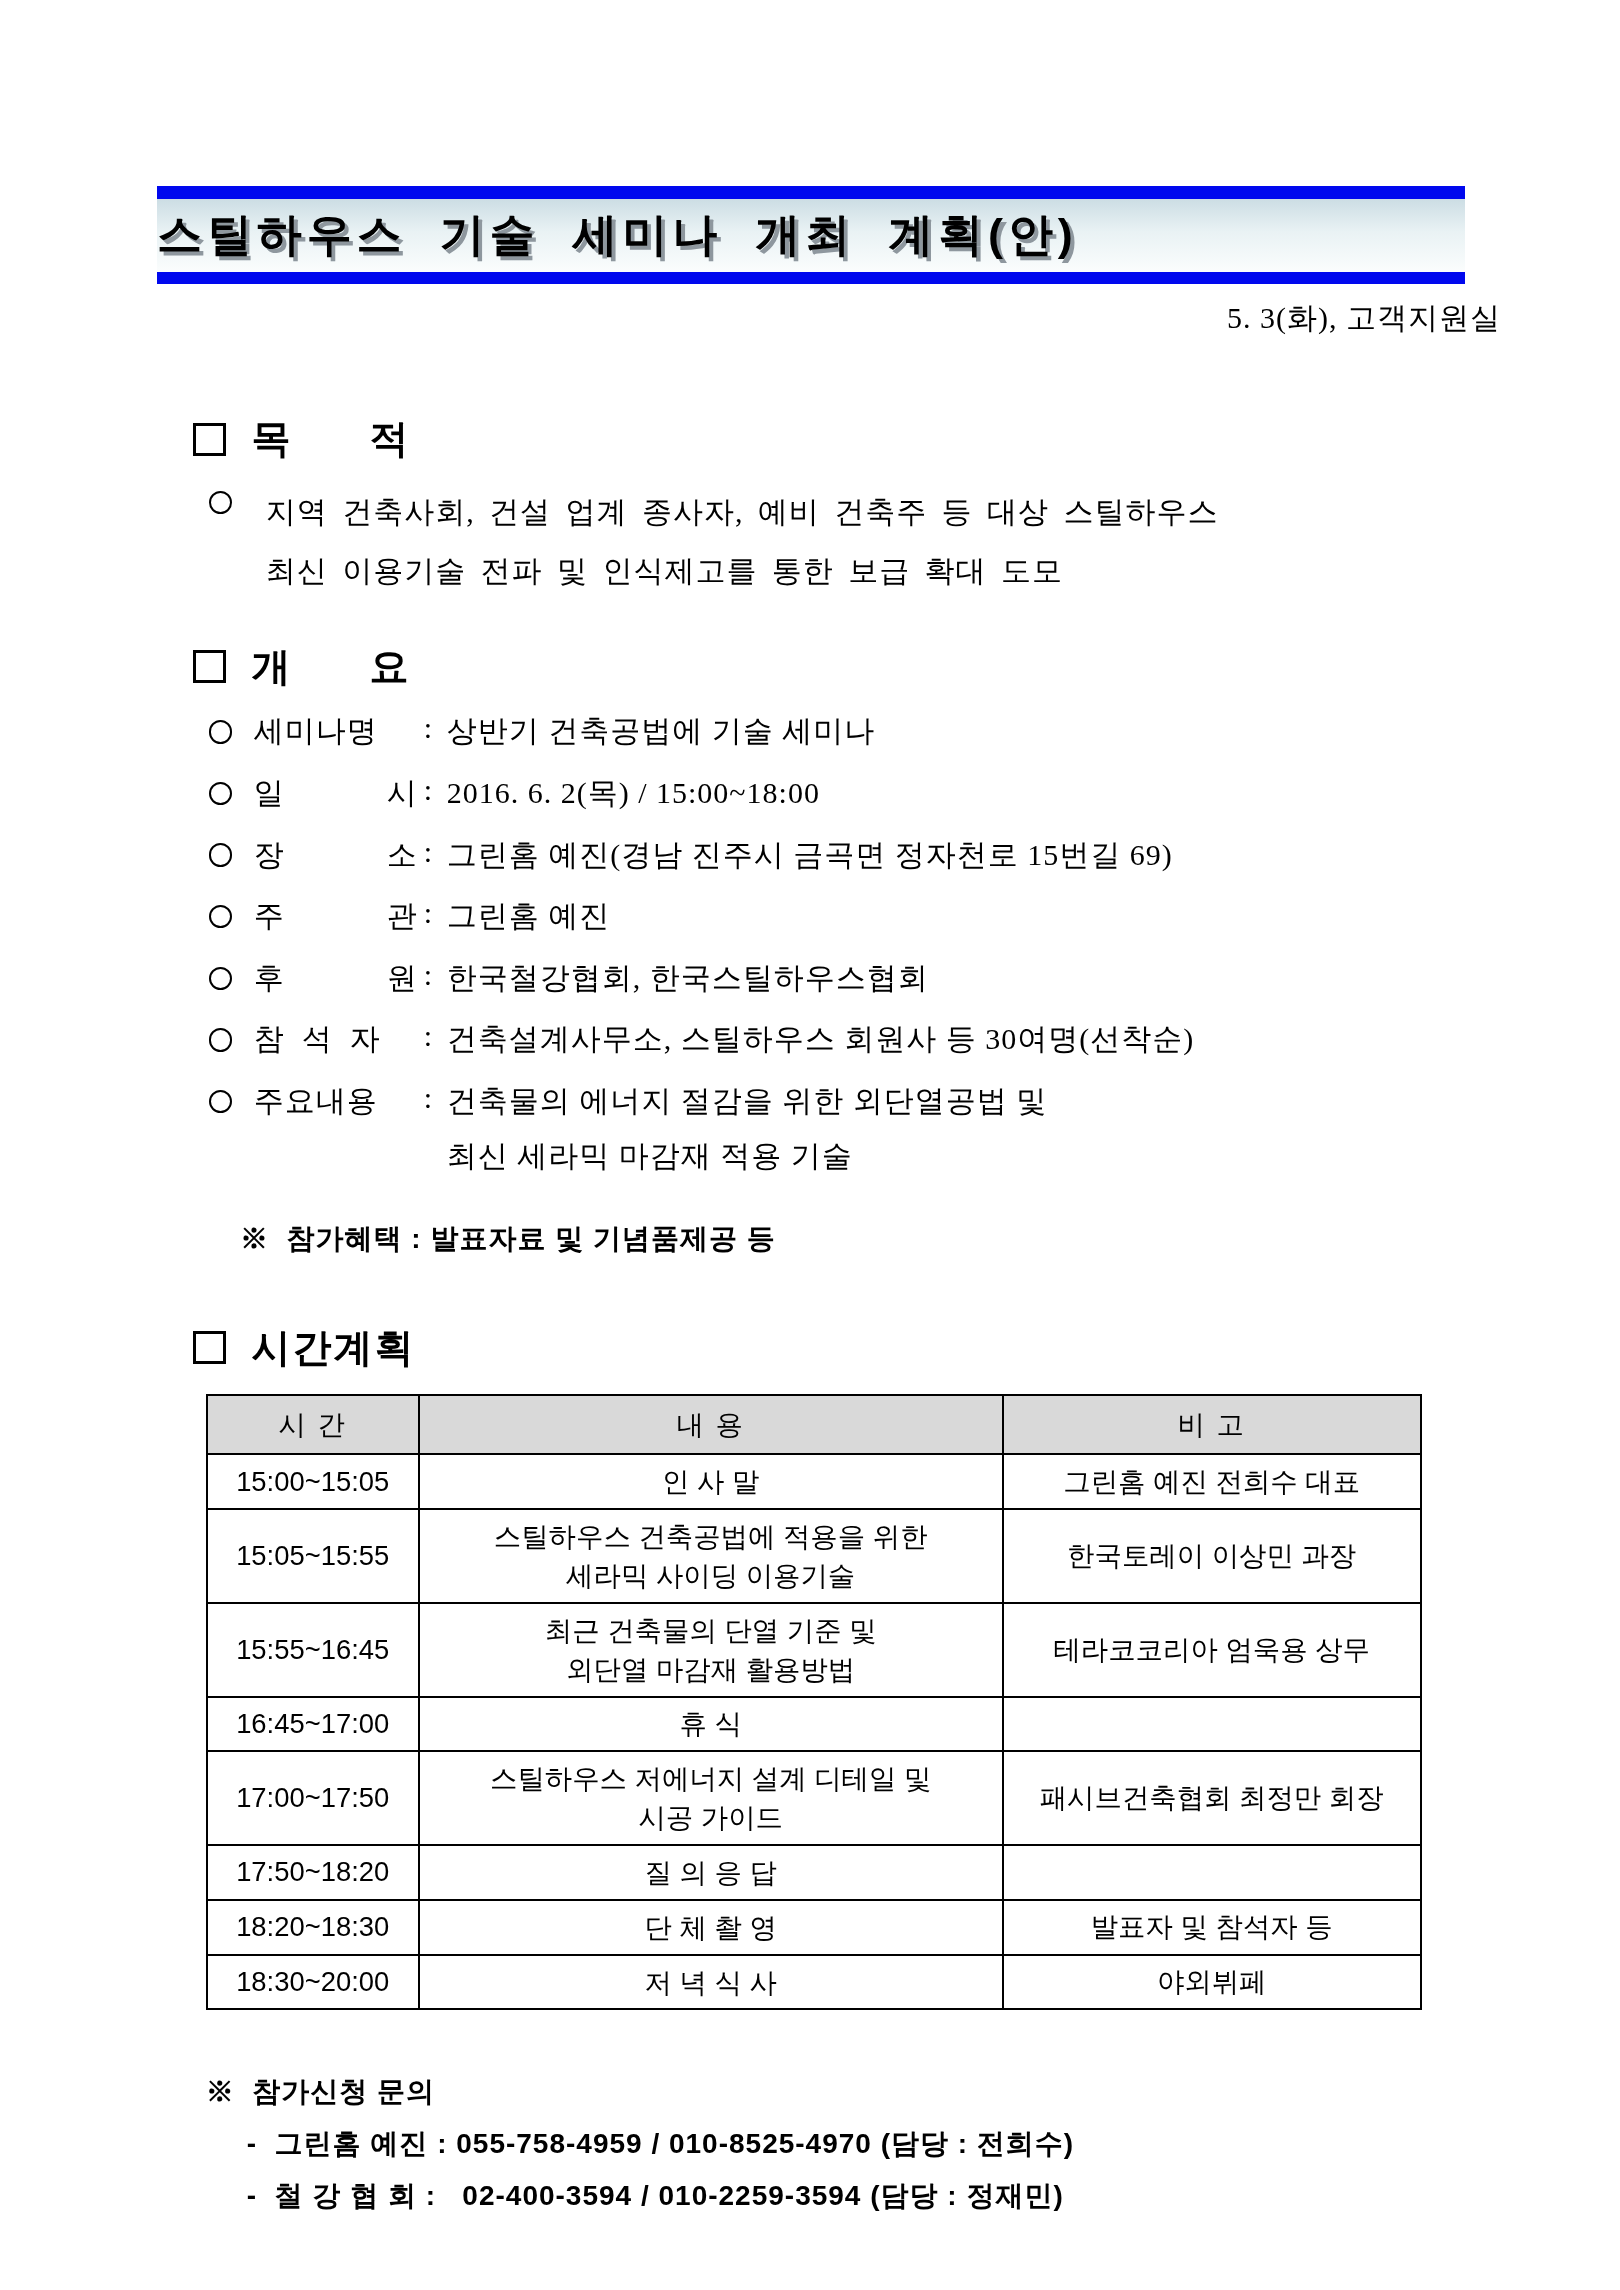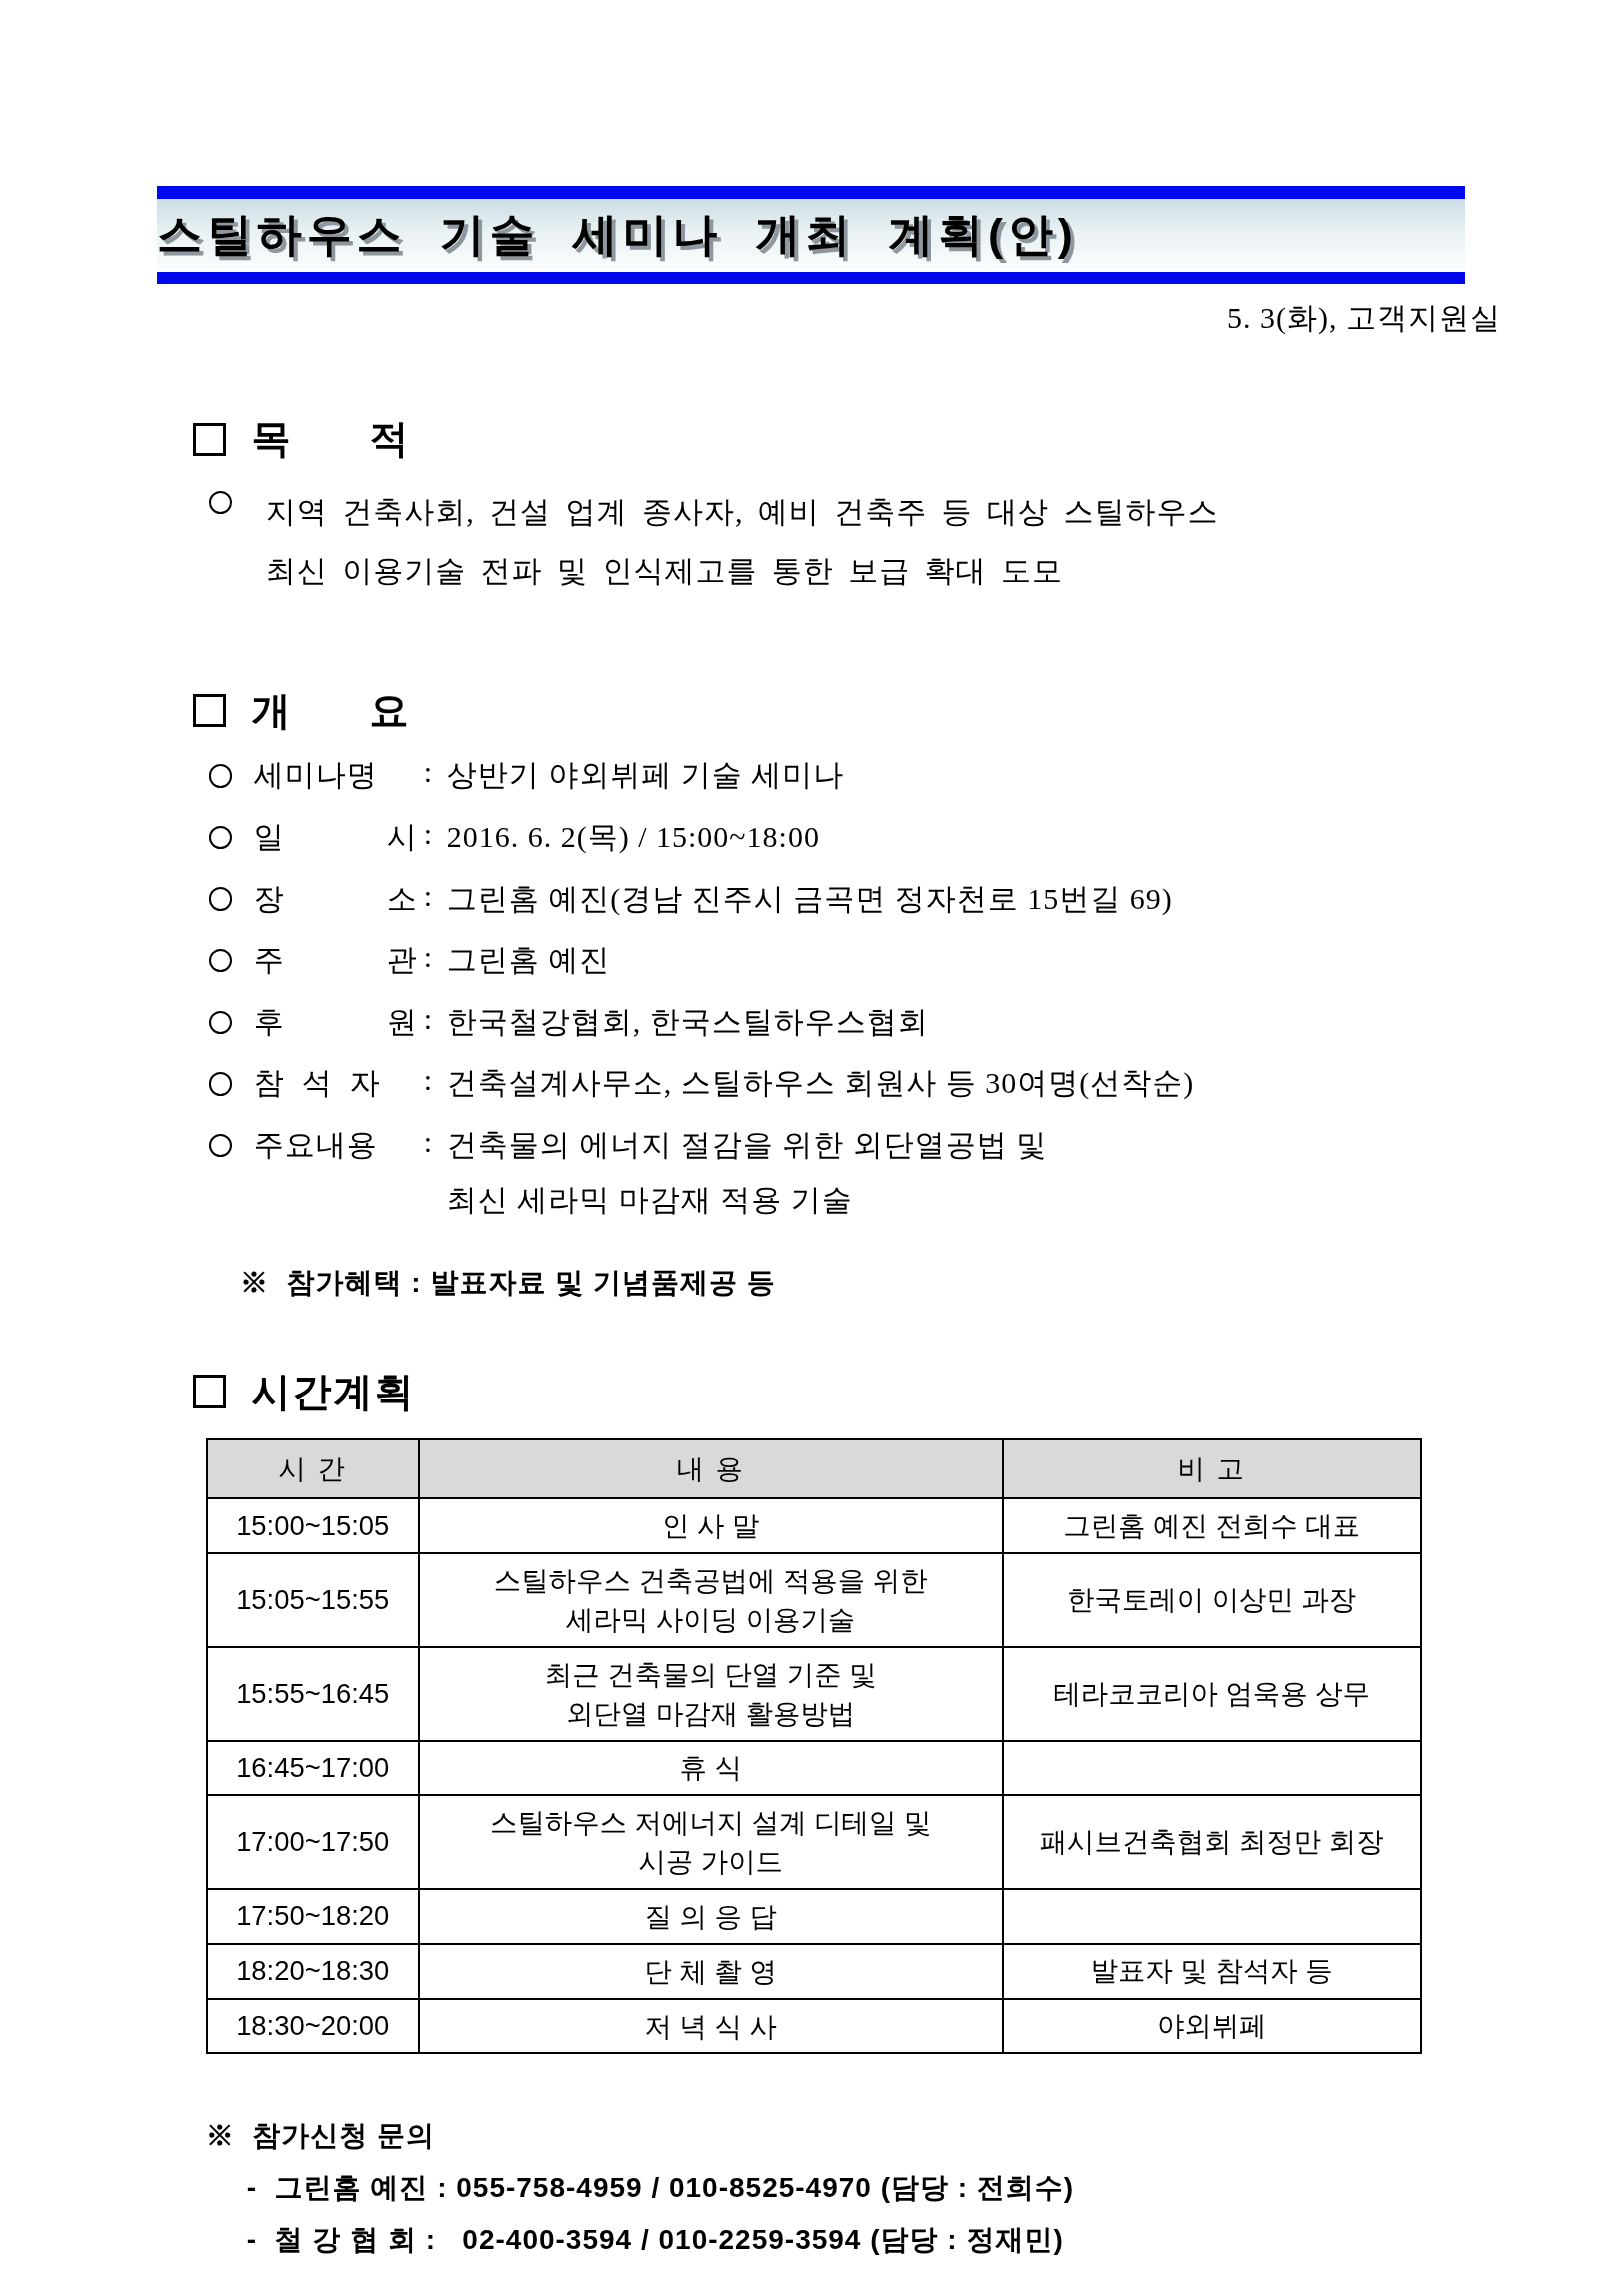--- a/index.html
+++ b/index.html
@@ -42,21 +42,21 @@
     display: flex; align-items: center;
     font-family: "Liberation Sans", sans-serif;
     font-weight: 800; font-size: 39px; letter-spacing: 2px;
     white-space: pre;
   }
   .checkbox-icon {
     display: inline-block; width: 33px; height: 33px;
     border: 3.9px solid #000; margin-right: 25.5px; flex: 0 0 auto;
   }
   .h-purpose { margin-top: 73px; }
-  .h-overview { margin-top: 84px; }
+  .h-overview { margin-top: 40px; }
   .h-schedule { margin-top: 63px; font-family: Liberation Serif, serif; }
 
   
   .bullet {
     display: flex; align-items: flex-start;
     margin-left: 15.7px; font-size: 30px; letter-spacing: 1px;
   }
   .circle-icon {
     display: inline-block; width: 23.5px; height: 23.5px;
     border: 2.9px solid #000; border-radius: 50%;
@@ -149,21 +149,21 @@
       <span class="checkbox-icon"></span>
       <span>개      요</span>
     </div>
 
     <div class="overview-list">
 
       <div class="bullet overview-item">
         <span class="circle-icon"></span>
         <span class="bullet-label">세미나명</span>
         <span class="bullet-sep">:</span>
-        <span class="bullet-value">상반기 야외뷔페 기술 세미나</span>
+        <span class="bullet-value">상반기 건축공법에 기술 세미나</span>
       </div>
 
       <div class="bullet overview-item">
         <span class="circle-icon"></span>
         <span class="bullet-label">일            시</span>
         <span class="bullet-sep">:</span>
         <span class="bullet-value">2016. 6. 2(목) / 15:00~18:00</span>
       </div>
 
       <div class="bullet overview-item">

